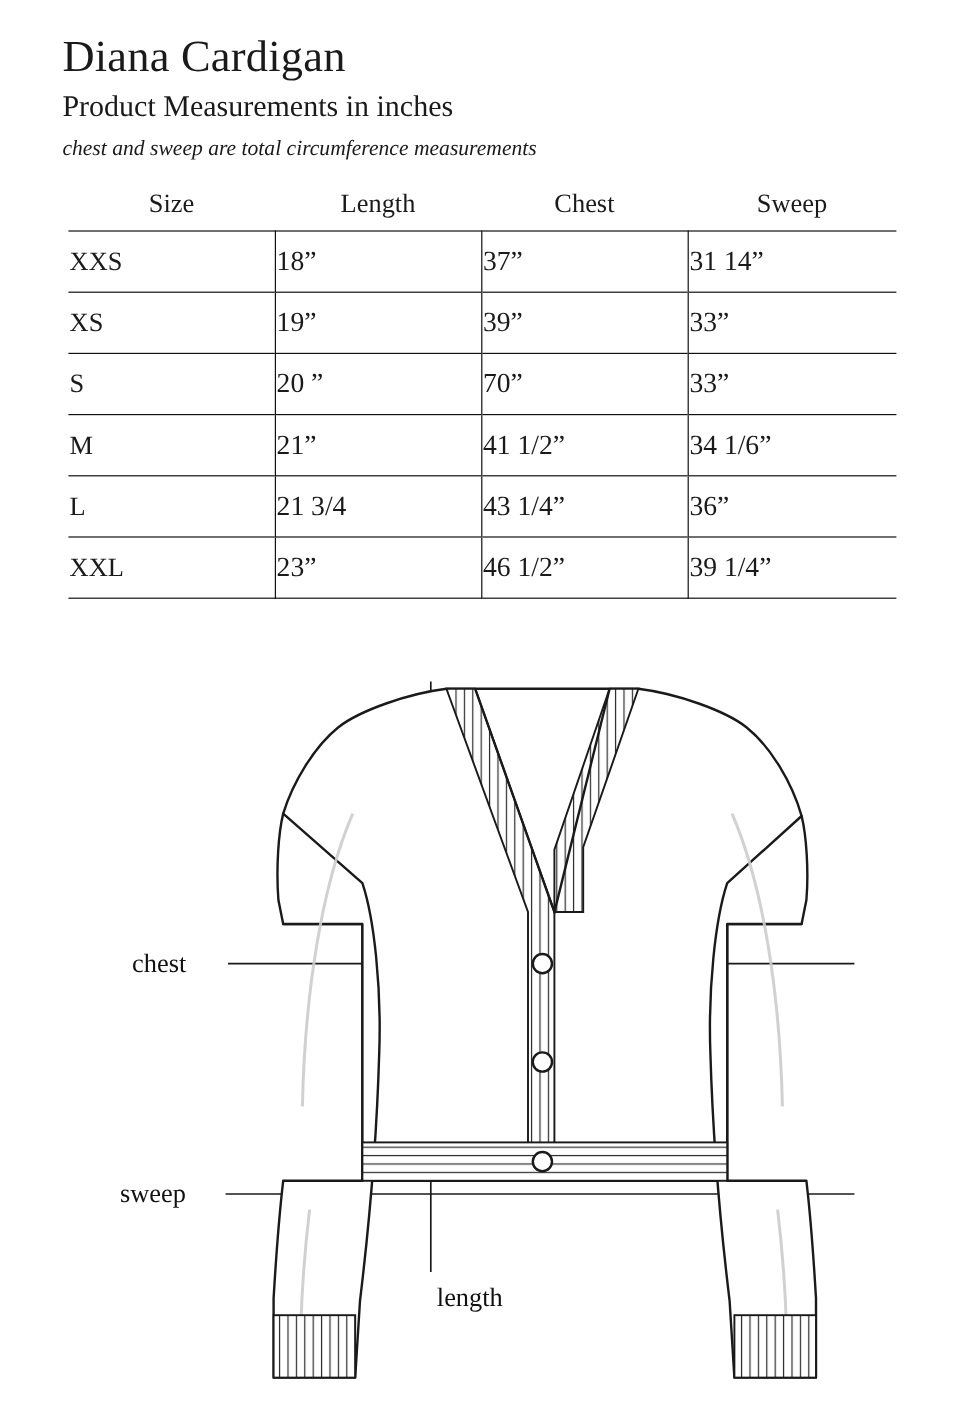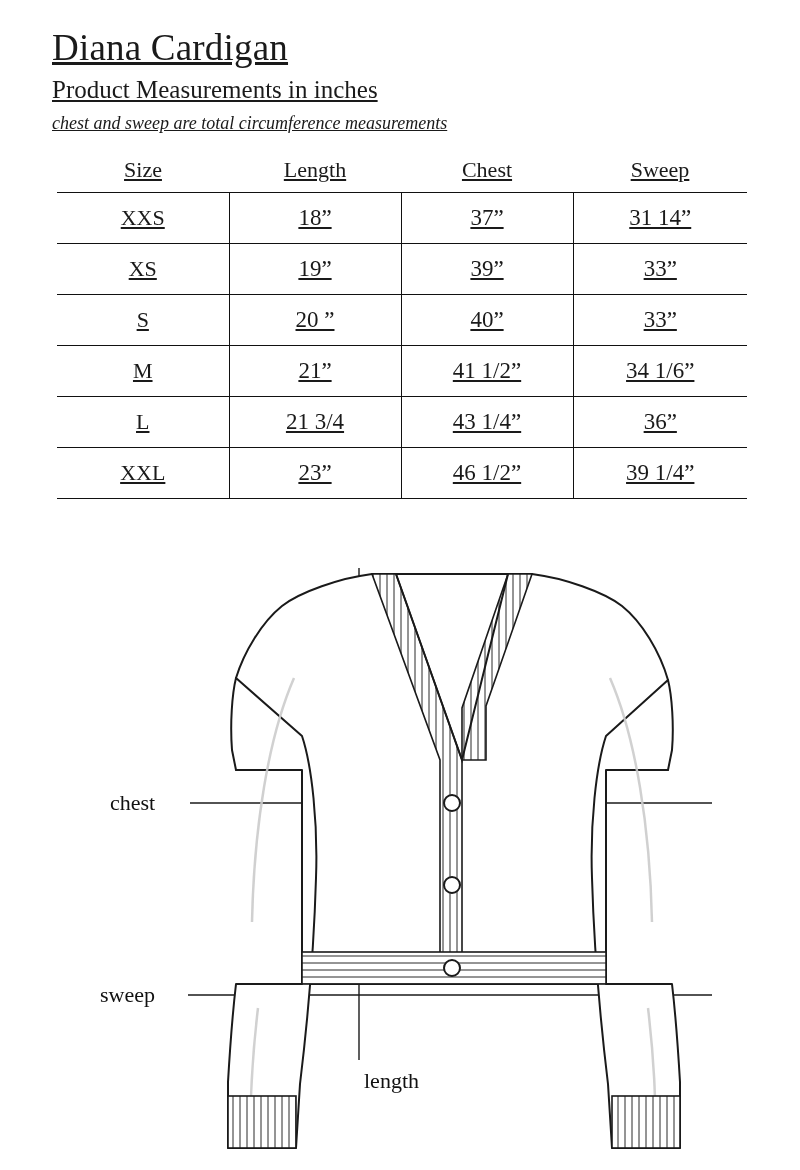--- a/index.html
+++ b/index.html
@@ -12,21 +12,20 @@
     height: 1170px;
     position: relative;
     font-family: "Liberation Serif", serif;
     color: #1a1a1a;
     overflow: hidden;
   }
   .page {
     position: relative;
     width: 800px;
     height: 1170px;
-    text-decoration: underline;
   }
   .header {
     padding: 26px 0 0 52px;
   }
   .title {
     font-family: "Liberation Serif", serif;
     font-size: 37px;
     line-height: 44px;
     letter-spacing: 0.2px;
     margin: 0 0 4px 0;
@@ -62,21 +61,20 @@
   table.size-table th {
     font-weight: normal;
     font-size: 22px;
     line-height: 28px;
     padding: 2px 0 8px 0;
     vertical-align: middle;
   }
   table.size-table td {
     font-size: 23px;
     line-height: 30px;
-    text-align: center;
     vertical-align: middle;
     height: 48px;
     border-top: 1.6px solid #111;
     border-bottom: 0;
   }
   table.size-table tbody tr:last-child td {
     border-bottom: 1.6px solid #111;
   }
   
   table.size-table td:nth-child(1) { border-right: 1.6px solid #111; }
@@ -137,21 +135,21 @@
       </tr>
       <tr>
         <td class="size-cell">XS</td>
         <td>19”</td>
         <td>39”</td>
         <td>33”</td>
       </tr>
       <tr>
         <td class="size-cell">S</td>
         <td>20 ”</td>
-        <td>40”</td>
+        <td>70”</td>
         <td>33”</td>
       </tr>
       <tr>
         <td class="size-cell">M</td>
         <td>21”</td>
         <td>41 1/2”</td>
         <td>34 1/6”</td>
       </tr>
       <tr>
         <td class="size-cell">L</td>

